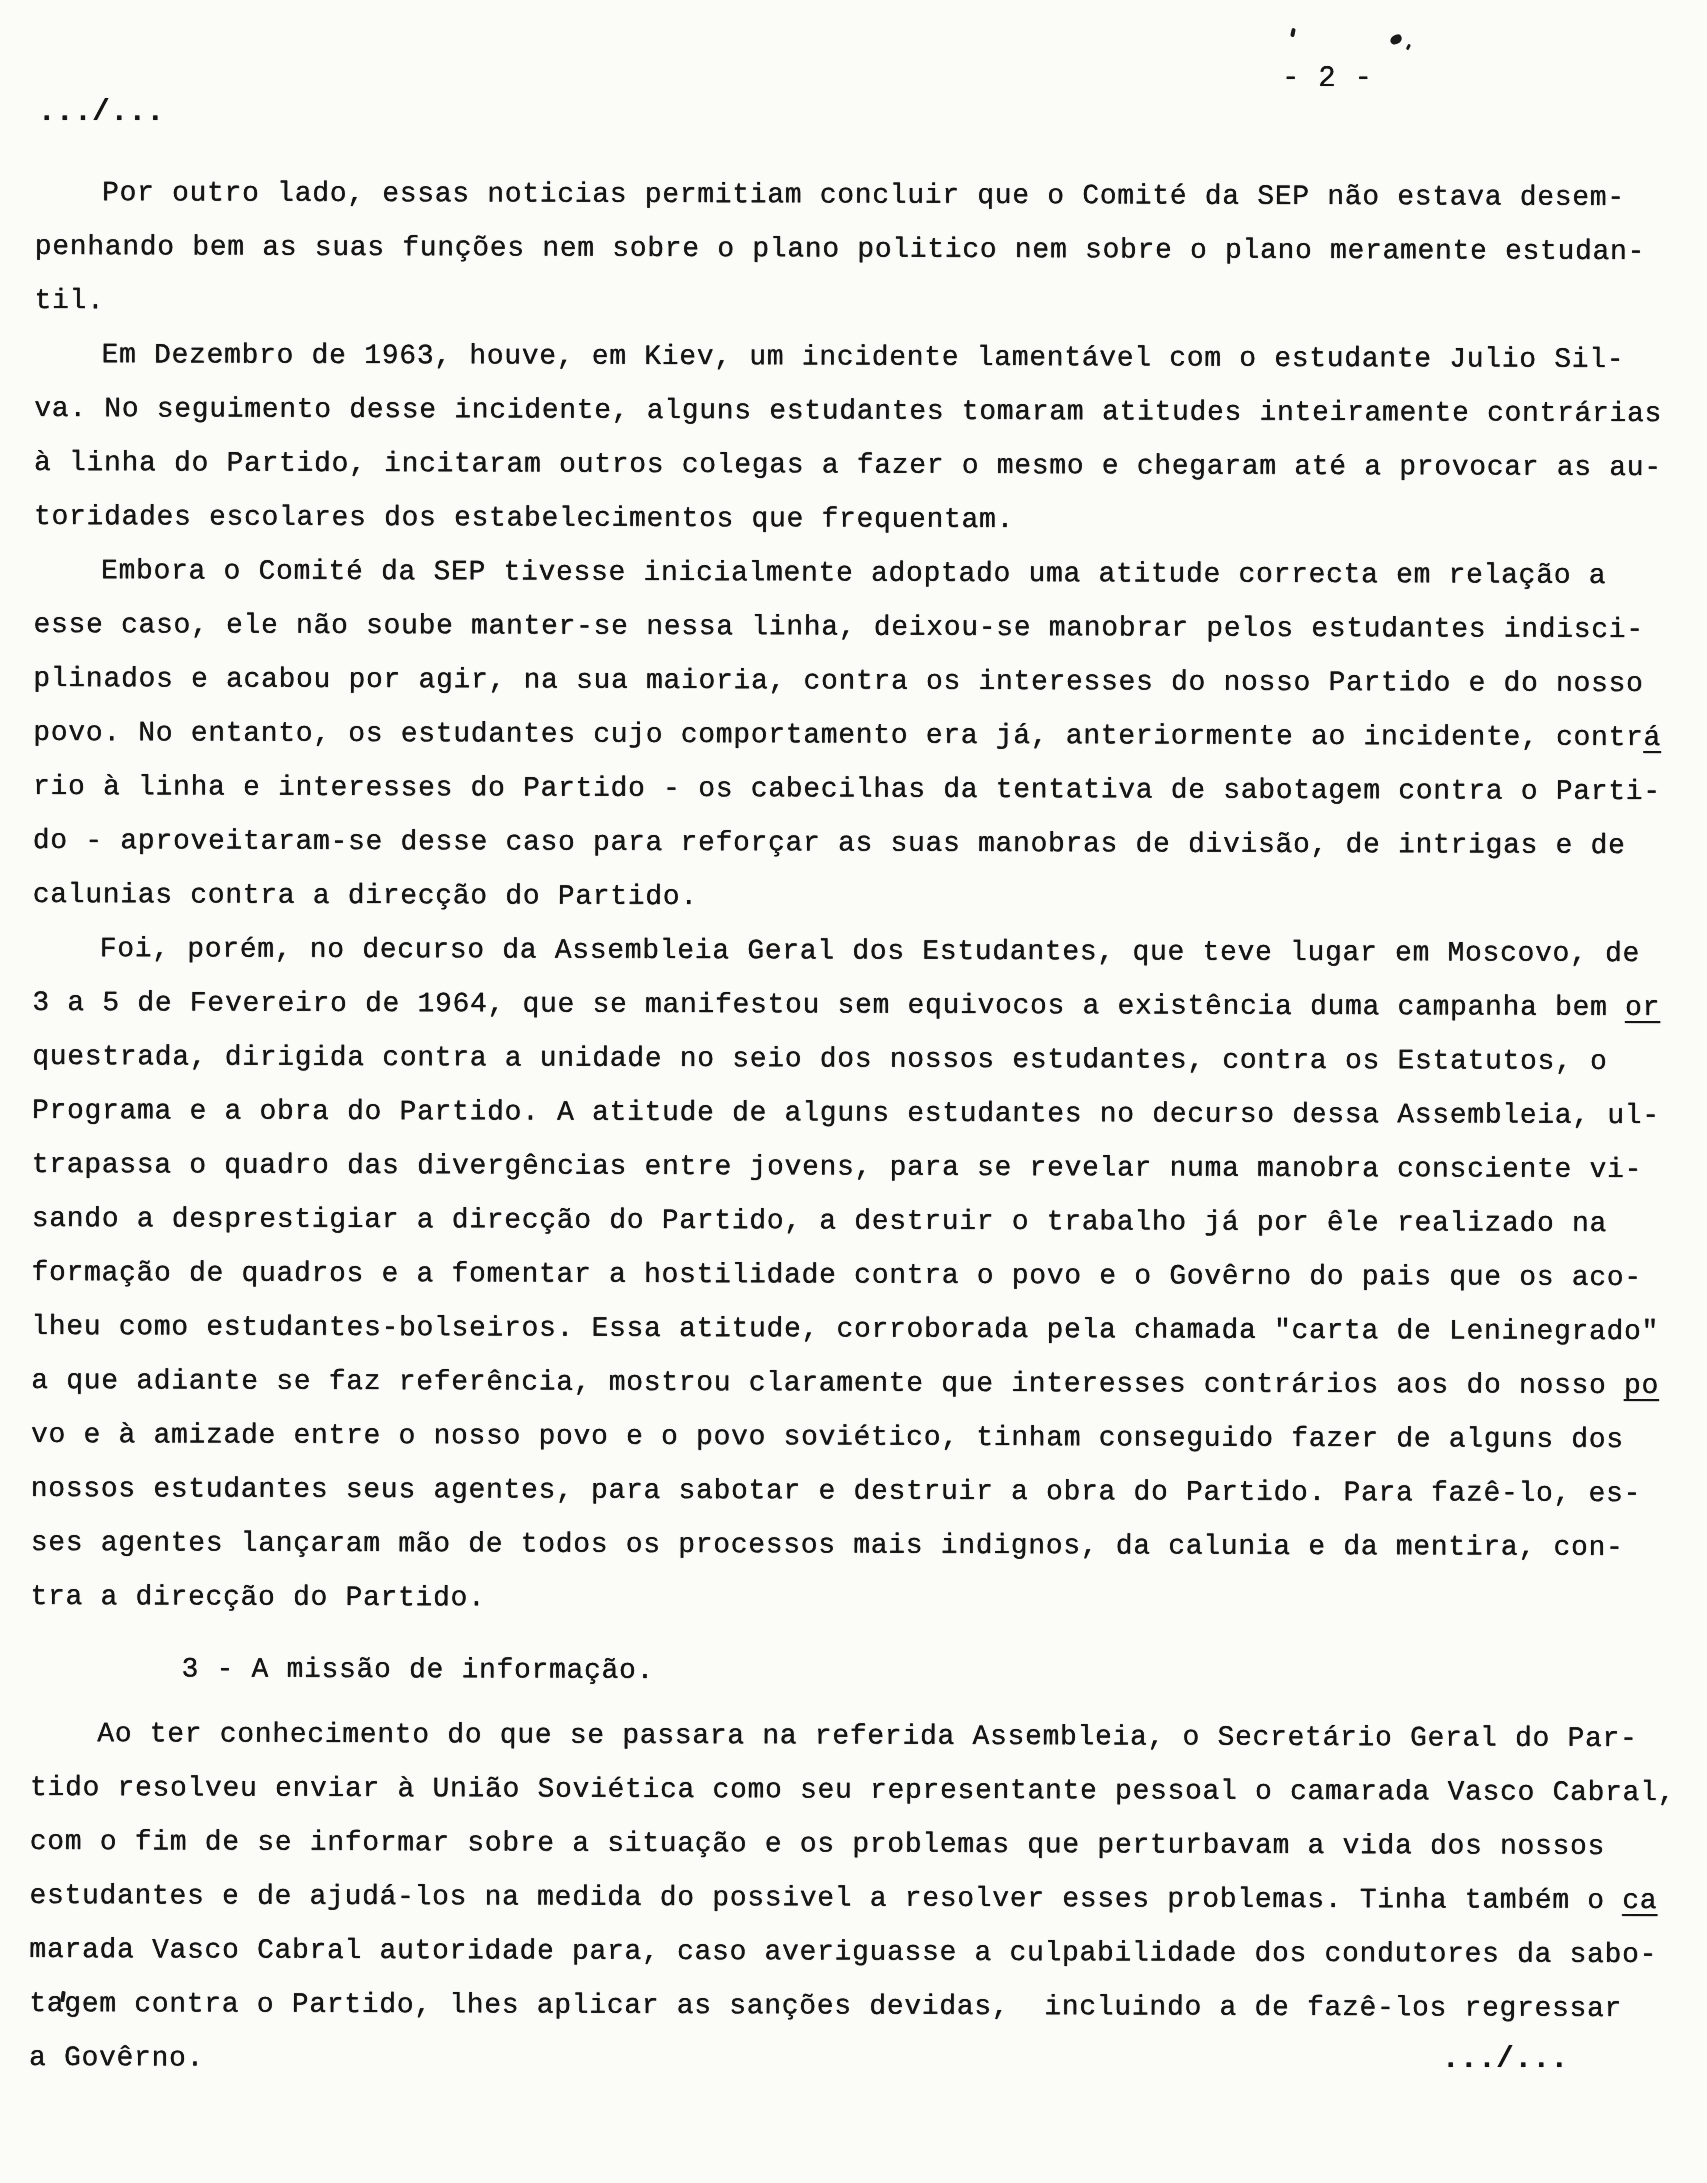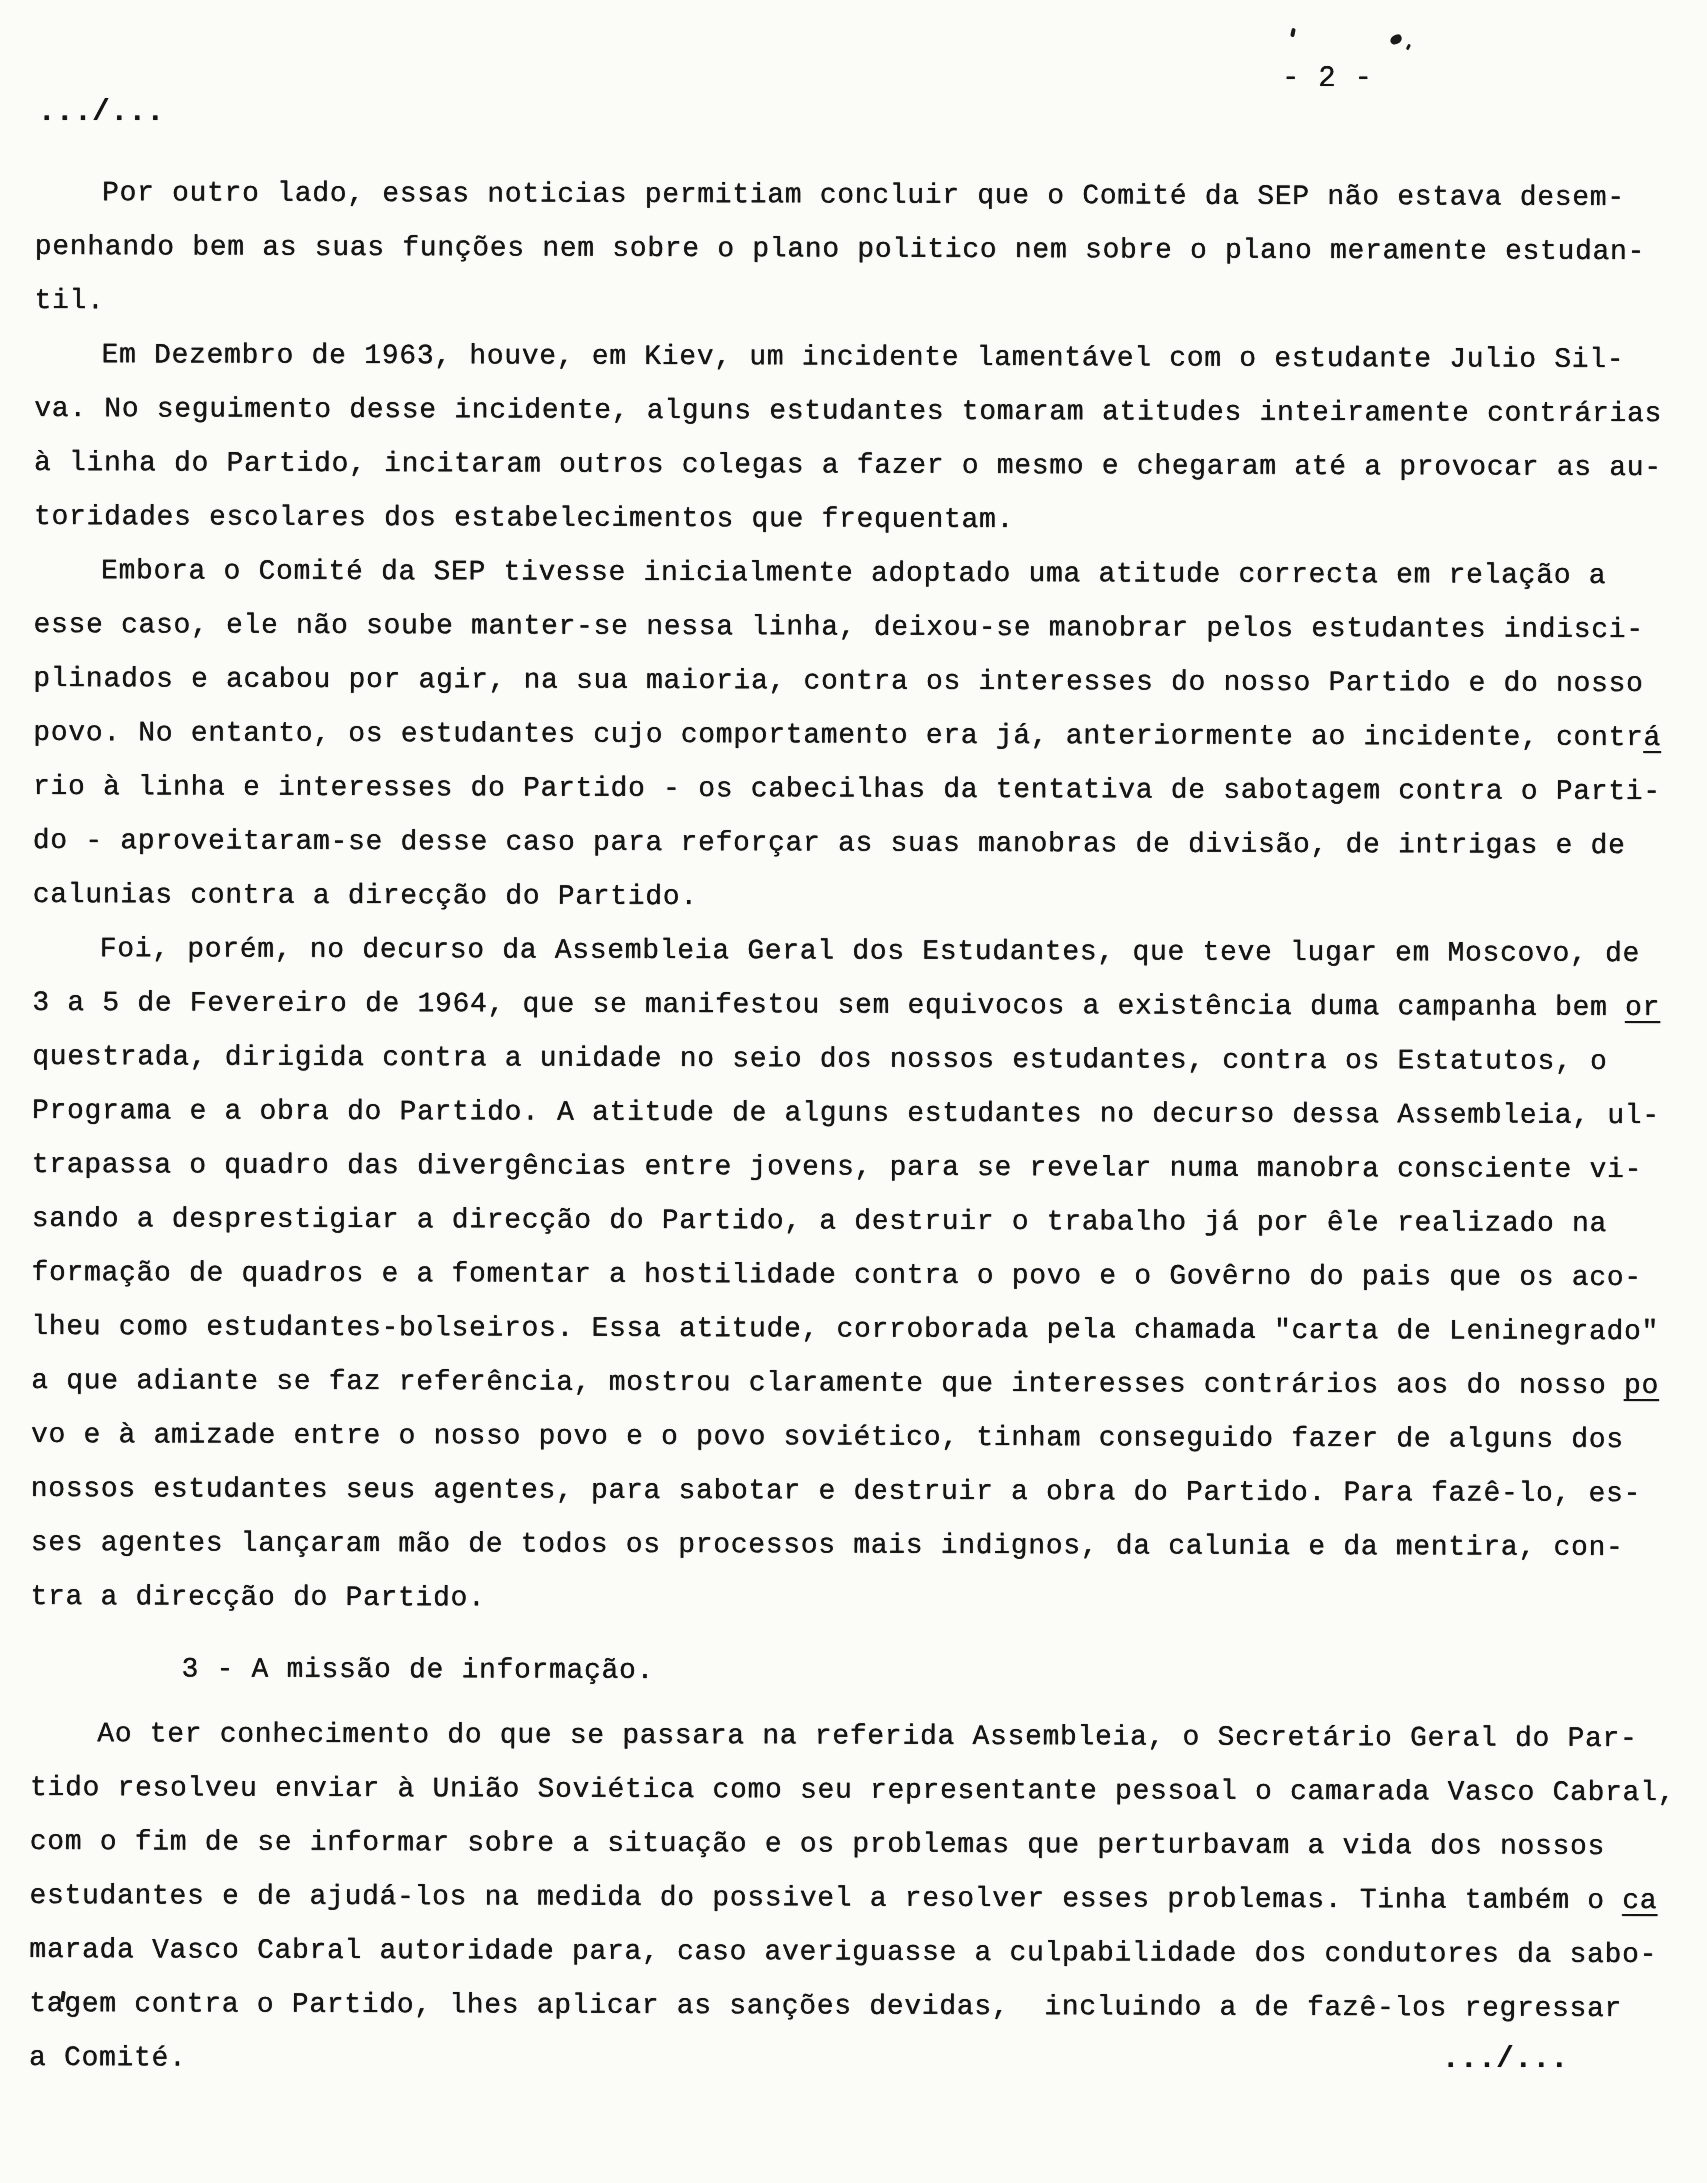--- a/index.html
+++ b/index.html
@@ -134,20 +134,20 @@
       <div class="paragraph heading">
         <div class="line indent-2"><span>3 - A missão de informação.</span></div>
       </div>
       <div class="paragraph">
         <div class="line indent-1"><span>Ao ter conhecimento do que se passara na referida Assembleia, o Secretário Geral do Par-</span></div>
         <div class="line indent-0"><span>tido resolveu enviar à União Soviética como seu representante pessoal o camarada Vasco Cabral,</span></div>
         <div class="line indent-0"><span>com o fim de se informar sobre a situação e os problemas que perturbavam a vida dos nossos</span></div>
         <div class="line indent-0"><span>estudantes e de ajudá-los na medida do possivel a resolver esses problemas. Tinha também o </span><span class="u">ca</span></div>
         <div class="line indent-0"><span>marada Vasco Cabral autoridade para, caso averiguasse a culpabilidade dos condutores da sabo-</span></div>
         <div class="line indent-0"><span>tagem contra o Partido, lhes aplicar as sanções devidas,  incluindo a de fazê-los regressar</span></div>
-        <div class="line indent-0"><span>a Comité.</span></div>
+        <div class="line indent-0"><span>a Govêrno.</span></div>
       </div>
     </div>
 
   <div class="typewriter cont-marker-bottom" style="color: rgb(21, 21, 21);">.../...</div>
 
 </div>
 
 
 </body></html>

